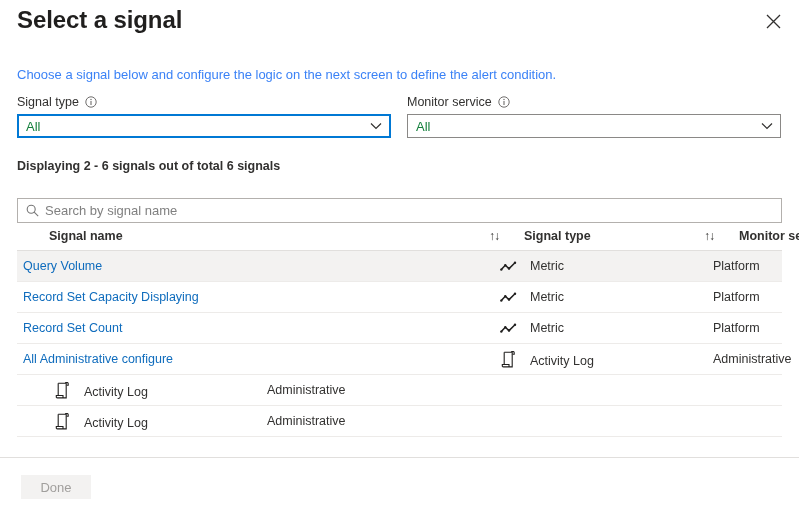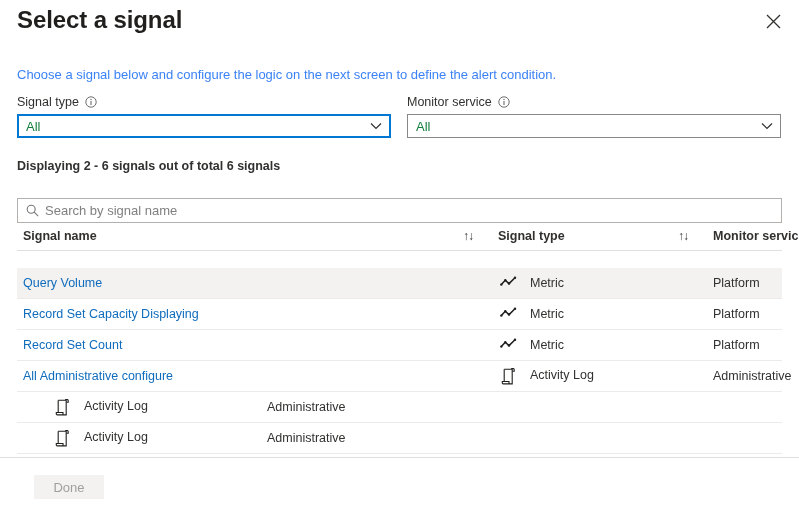--- a/index.html
+++ b/index.html
@@ -171,33 +171,33 @@
   }
   .row {
     display: flex;
     align-items: center;
     height: 30px;
     border-bottom: 1px solid #edebe9;
     font-size: 12.5px;
     color: #323130;
     cursor: pointer;
   }
-  .row.selected { background: #f3f2f1; margin-top: 17px; }
+  .row.selected { background: #f3f2f1; }
 
   .c-name  { width: 440px; flex: none; padding-left: 0; display:flex; align-items:center; }
   .c-sort1 { width: 35px; flex: none; display:flex; align-items:center; }
   .c-type  { width: 180px; flex: none; display:flex; align-items:center; }
   .c-sort2 { width: 35px; flex: none; display:flex; align-items:center; }
   .c-svc   { width: 145px; flex: none; display:flex; align-items:center; }
 
   .row .c-name { padding-left: 6px; }
-  .thead .c-name { padding-left: 6px; }
+  .thead .c-name { padding-left: 6px; margin-left: 26px; }
   .row .c-type { padding-left: 0; }
 
-  .type-cell { display: flex; align-items: flex-start; gap: 12px; }
+  .type-cell { display: flex; align-items: flex-end; gap: 12px; }
   .type-icon { width: 20px; display: flex; justify-content: center; flex: none; }
   .type-icon svg { display: block; }
 
   .sort-icon {
     display: inline-flex;
     font-size: 12px;
     color: #323130;
     cursor: pointer;
     letter-spacing: -1px;
     font-weight: 400;
@@ -213,21 +213,21 @@
   .footer-sep {
     position: absolute;
     left: 0;
     top: 457px;
     width: 799px;
     height: 1px;
     background: #e1dfdd;
   }
   .done-btn {
     position: absolute;
-    left: 34px;
+    left: 21px;
     top: 475px;
     width: 70px;
     height: 24px;
     background: #f3f2f1;
     border: none;
     color: #a19f9d;
     font-family: "Liberation Sans", sans-serif;
     font-size: 13px;
     cursor: default;
     display: flex;

